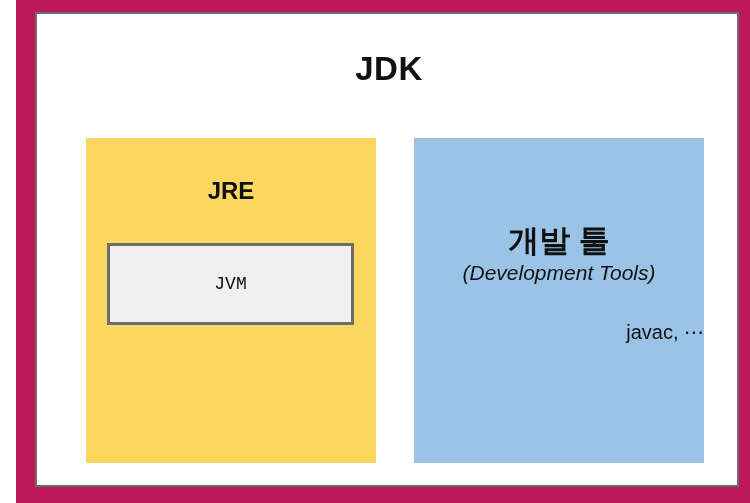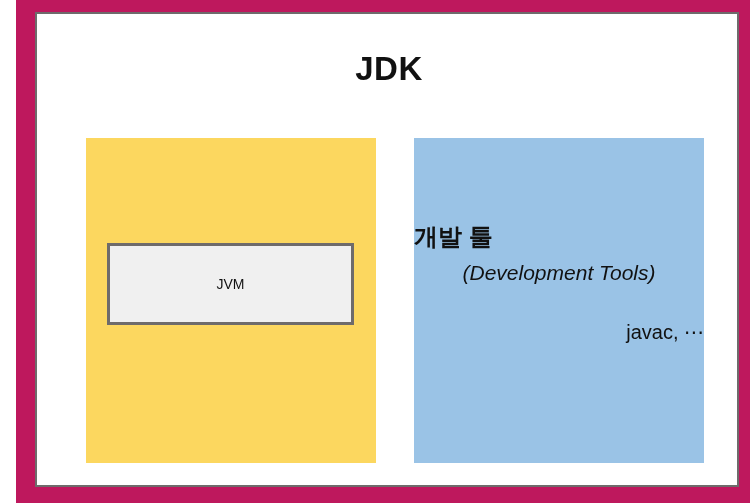--- a/index.html
+++ b/index.html
@@ -75,24 +75,25 @@
     width: 247px;
     box-sizing: border-box;
     border: 3px solid #6e6b6b;
     background: #f0f0f0;
     display: flex;
     align-items: center;
     justify-content: center;
   }
 
   .inner-box-label {
-    font-size: 14px;
+    font-size: 18px;
     font-weight: normal;
     color: #111111;
     line-height: 1;
+    font-family: Liberation Mono, monospace;
   }
 
   .box-jvm {
     top: 105px;
     height: 82px;
   }
 
   .box-library {
     top: 209px;
     height: 79px;
@@ -106,21 +107,22 @@
     width: 290px;
     height: 325px;
     background: #9AC3E6;
   }
 
   .devtools-title {
     position: absolute;
     left: 0;
     top: 87px;
     width: 290px;
-    font-size: 24px;
+    text-align: center;
+    font-size: 31px;
     font-weight: bold;
     color: #111111;
     line-height: 1;
   }
 
   .devtools-subtitle {
     position: absolute;
     left: 0;
     top: 124px;
     width: 290px;
@@ -147,20 +149,21 @@
 </head>
 <body>
 
 <div id="canvas">
 
   <div class="jdk-frame">
 
     <div class="jdk-title">JDK</div>
 
     <div class="jre-panel">
+      <div class="jre-title">JRE</div>
 
       <div class="inner-box box-jvm">
         <span class="inner-box-label">JVM</span>
       </div>
 
     </div>
 
     <div class="devtools-panel">
       <div class="devtools-title">개발 툴</div>
       <div class="devtools-subtitle">(Development Tools)</div>

